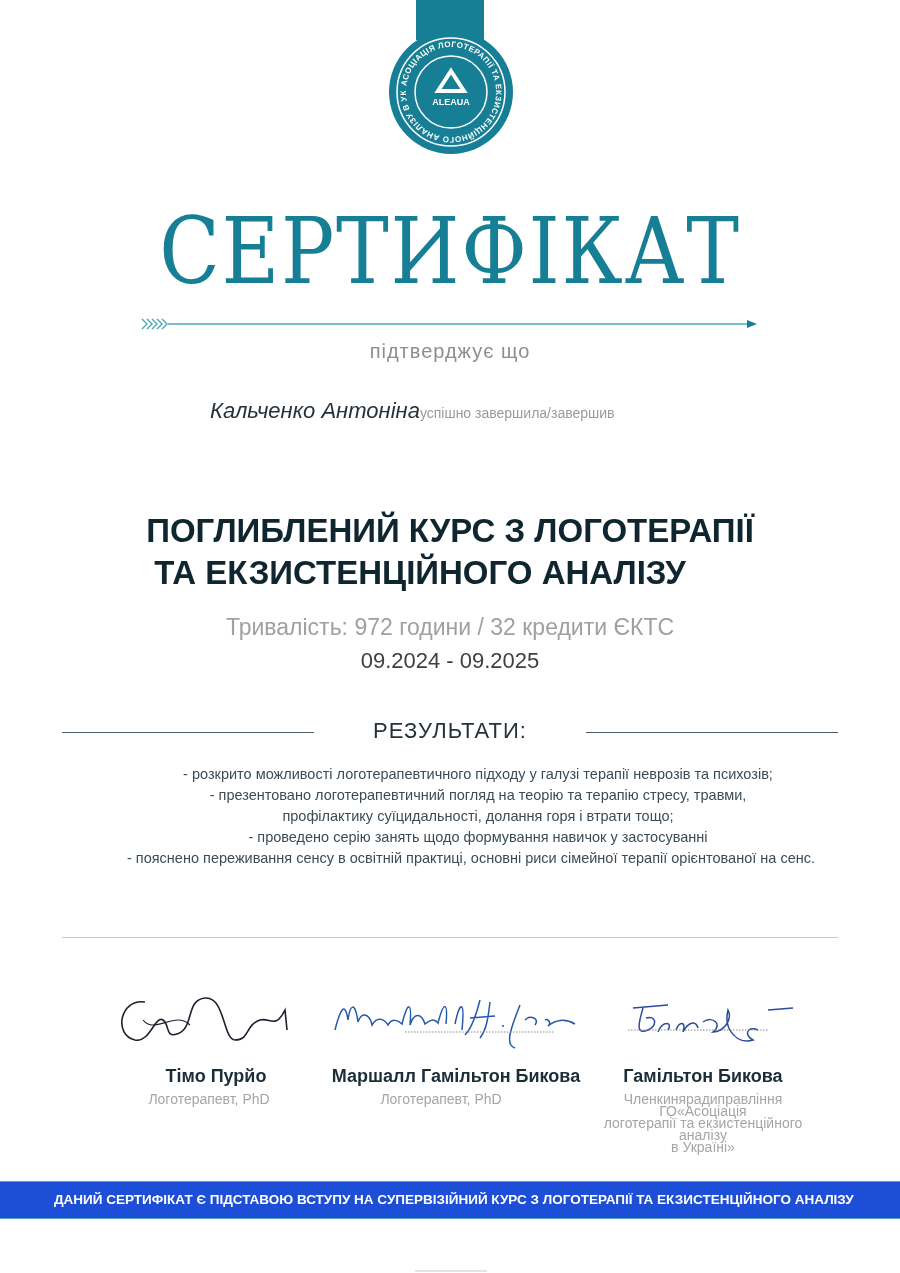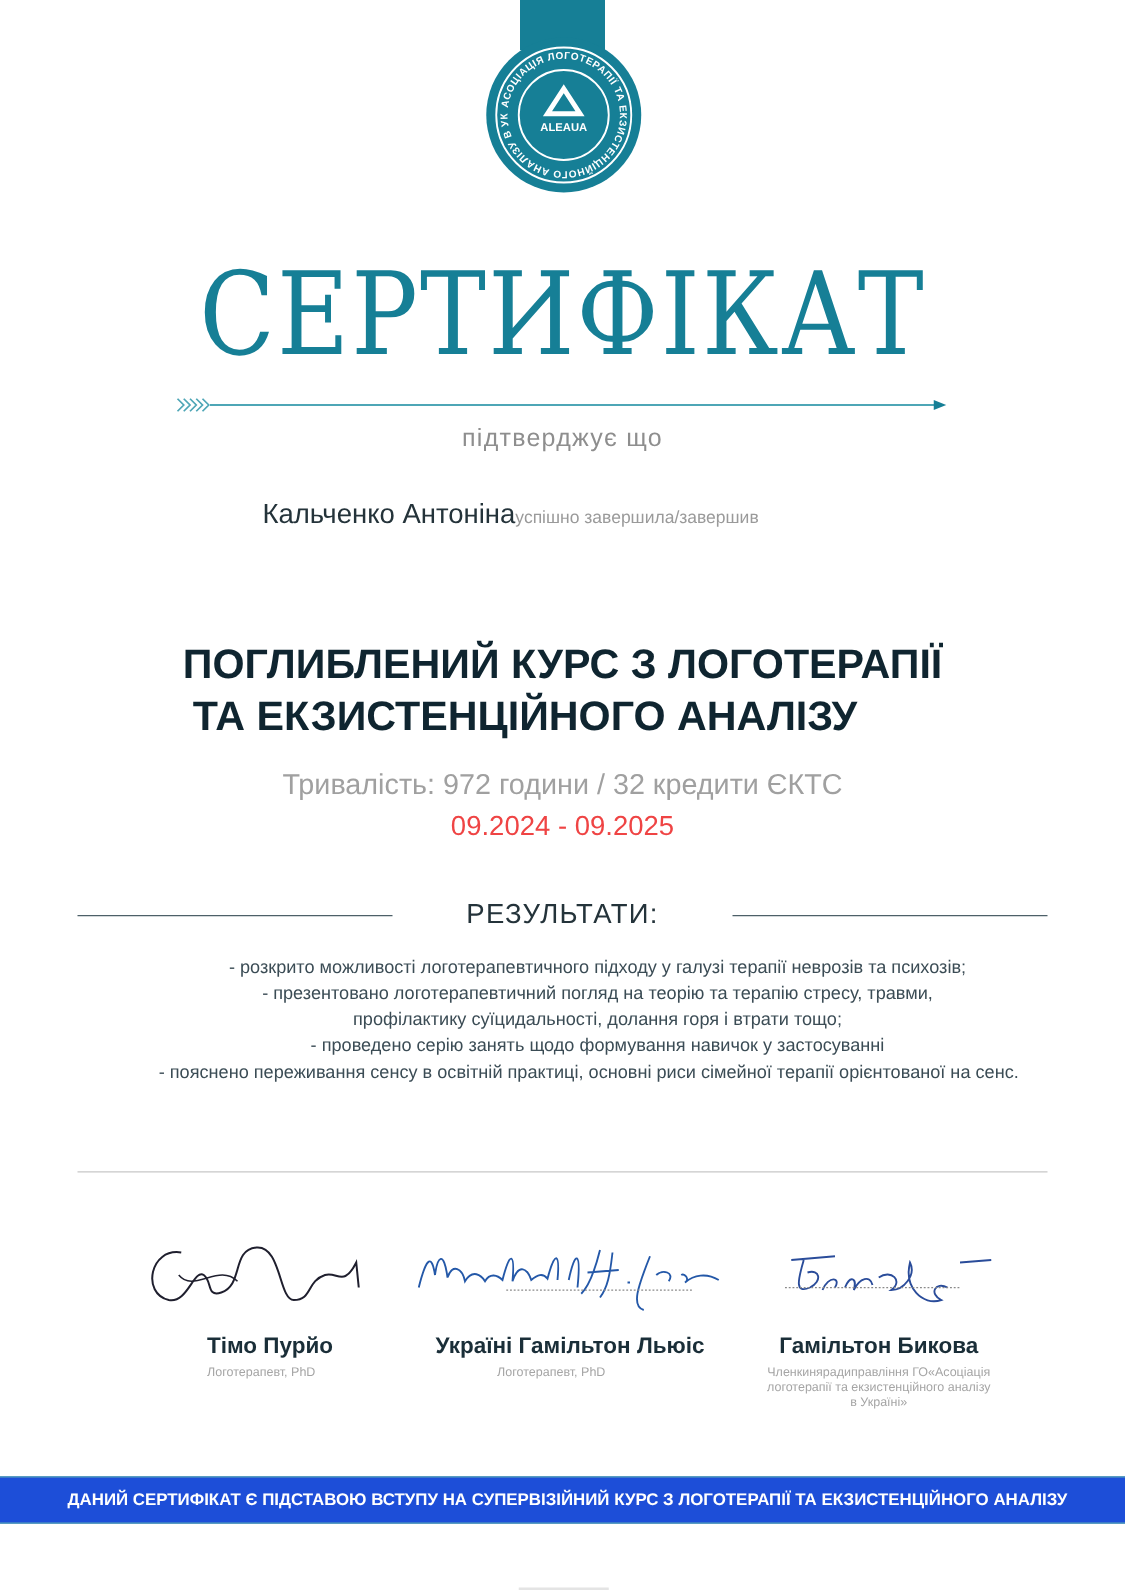--- a/index.html
+++ b/index.html
@@ -6,33 +6,33 @@
   body { width:900px; height:1273px; background:#ffffff; position:relative; overflow:hidden;
          font-family:"Liberation Sans", sans-serif; }
   .abs { position:absolute; }
   .ribbon { left:416px; top:0; width:68px; height:40px; background:#167f96; }
   .seal { left:384px; top:25px; width:134px; height:134px; }
   .title { left:0; width:900px; top:198px; text-align:center; font-family:"DejaVu Serif", serif;
            font-size:92px; color:#167f96; letter-spacing:2px; font-weight:normal; transform:scaleX(0.86); transform-origin:center; }
   .arrow { left:140px; top:316px; width:620px; height:16px; }
   .confirms { left:0; width:900px; top:340px; text-align:center; color:#8e8e8e; font-size:20px; letter-spacing:1px; }
   .name-row { left:210px; top:398px; white-space:nowrap; }
-  .name { font-size:22px; color:#24333a; }
+  .name { font-style:italic; font-size:22px; color:#24333a; }
   .completed { font-size:14px; color:#9a9a9a; }
   .course { left:0; width:900px; top:510px; text-align:center; font-weight:bold; font-size:33px; color:#0f2530; line-height:42px; }
   .course .l2 { margin-left:-60px; display:block; }
   .duration { left:0; width:900px; top:614px; text-align:center; font-size:23px; color:#a0a0a0; }
-  .dates { left:0; width:900px; top:648px; text-align:center; font-size:22px; color:#ef4444; }
+  .dates { left:0; width:900px; top:648px; text-align:center; font-size:22px; color:#404040; }
   .hline { height:1px; background:#4d6068; }
   .results-title { left:0; width:900px; top:718px; text-align:center; font-size:22px; color:#24333a; letter-spacing:1px; }
   .results { left:0; width:900px; top:764px; text-align:center; font-size:14.5px; color:#3b4c55; line-height:21px;margin-left:28px; }
   .divider { left:62px; top:937px; width:776px; height:1px; background:#c8c8c8; }
   .sig { top:990px; height:65px; }
   .signer-name { top:1066px; font-weight:bold; font-size:18px; color:#1a2e38; text-align:center; }
-  .signer-role { top:1093px; font-size:10px; color:#a5a5a5; text-align:center; line-height:12px; }
+  .signer-role { top:1093px; font-size:14px; color:#a5a5a5; text-align:center; line-height:12px; }
   .banner { left:0; top:1181px; width:900px; height:36px; background:#1d4ed8; border-top:1px solid #5aa8b8; border-bottom:1px solid #5aa8b8; overflow:hidden; }
   .banner-text { position:absolute; left:54px; top:10px; white-space:nowrap; color:#ffffff; font-weight:bold; font-size:13.5px; }
   .bottom-mark { left:415px; top:1270px; width:72px; height:2px; background:#e4e4e4; }
 </style>
 </head>
 <body>
 
 <div class="abs ribbon"></div>
 <div class="abs seal">
   <svg width="134" height="134" viewBox="0 0 134 134">
@@ -104,21 +104,21 @@
   <line x1="75" y1="42" x2="225" y2="42" stroke="#8a8a8a" stroke-width="1" stroke-dasharray="1.5,1.5"></line>
 </svg>
 <svg class="abs sig" style="left:628px; width:170px;" viewBox="0 0 170 65">
   <path d="M5,18 L40,15 M15,18 C10,35 8,45 20,40 C30,35 28,25 18,28 M30,42 C35,30 45,32 40,40 M48,40 C52,30 58,32 55,42 C60,32 68,30 70,38 M75,32 C85,25 95,35 85,42 C95,42 105,30 100,20 C95,40 110,55 125,50 C115,45 120,35 130,40 M140,20 L165,18" fill="none" stroke="#2a4c9a" stroke-width="1.5"></path>
   <line x1="0" y1="40" x2="140" y2="40" stroke="#8a8a8a" stroke-width="1" stroke-dasharray="1.5,1.5"></line>
 </svg>
 
 <div class="abs signer-name" style="left:116px; width:200px;">Тімо Пурйо</div>
 <div class="abs signer-role" style="left:116px; width:186px;">Логотерапевт, PhD</div>
 
-<div class="abs signer-name" style="left:330px; width:252px;">Україні Гамільтон Льюіс</div>
+<div class="abs signer-name" style="left:330px; width:252px;">Маршалл Гамільтон Бикова</div>
 <div class="abs signer-role" style="left:340px; width:202px;">Логотерапевт, PhD</div>
 
 <div class="abs signer-name" style="left:603px; width:200px;">Гамільтон Бикова</div>
 <div class="abs signer-role" style="left:588px; width:230px;">
   <div>Членкинярадиправління ГО«Асоціація</div>
   <div>логотерапії та екзистенційного аналізу</div>
   <div>в Україні»</div>
 </div>
 
 <div class="abs banner">

